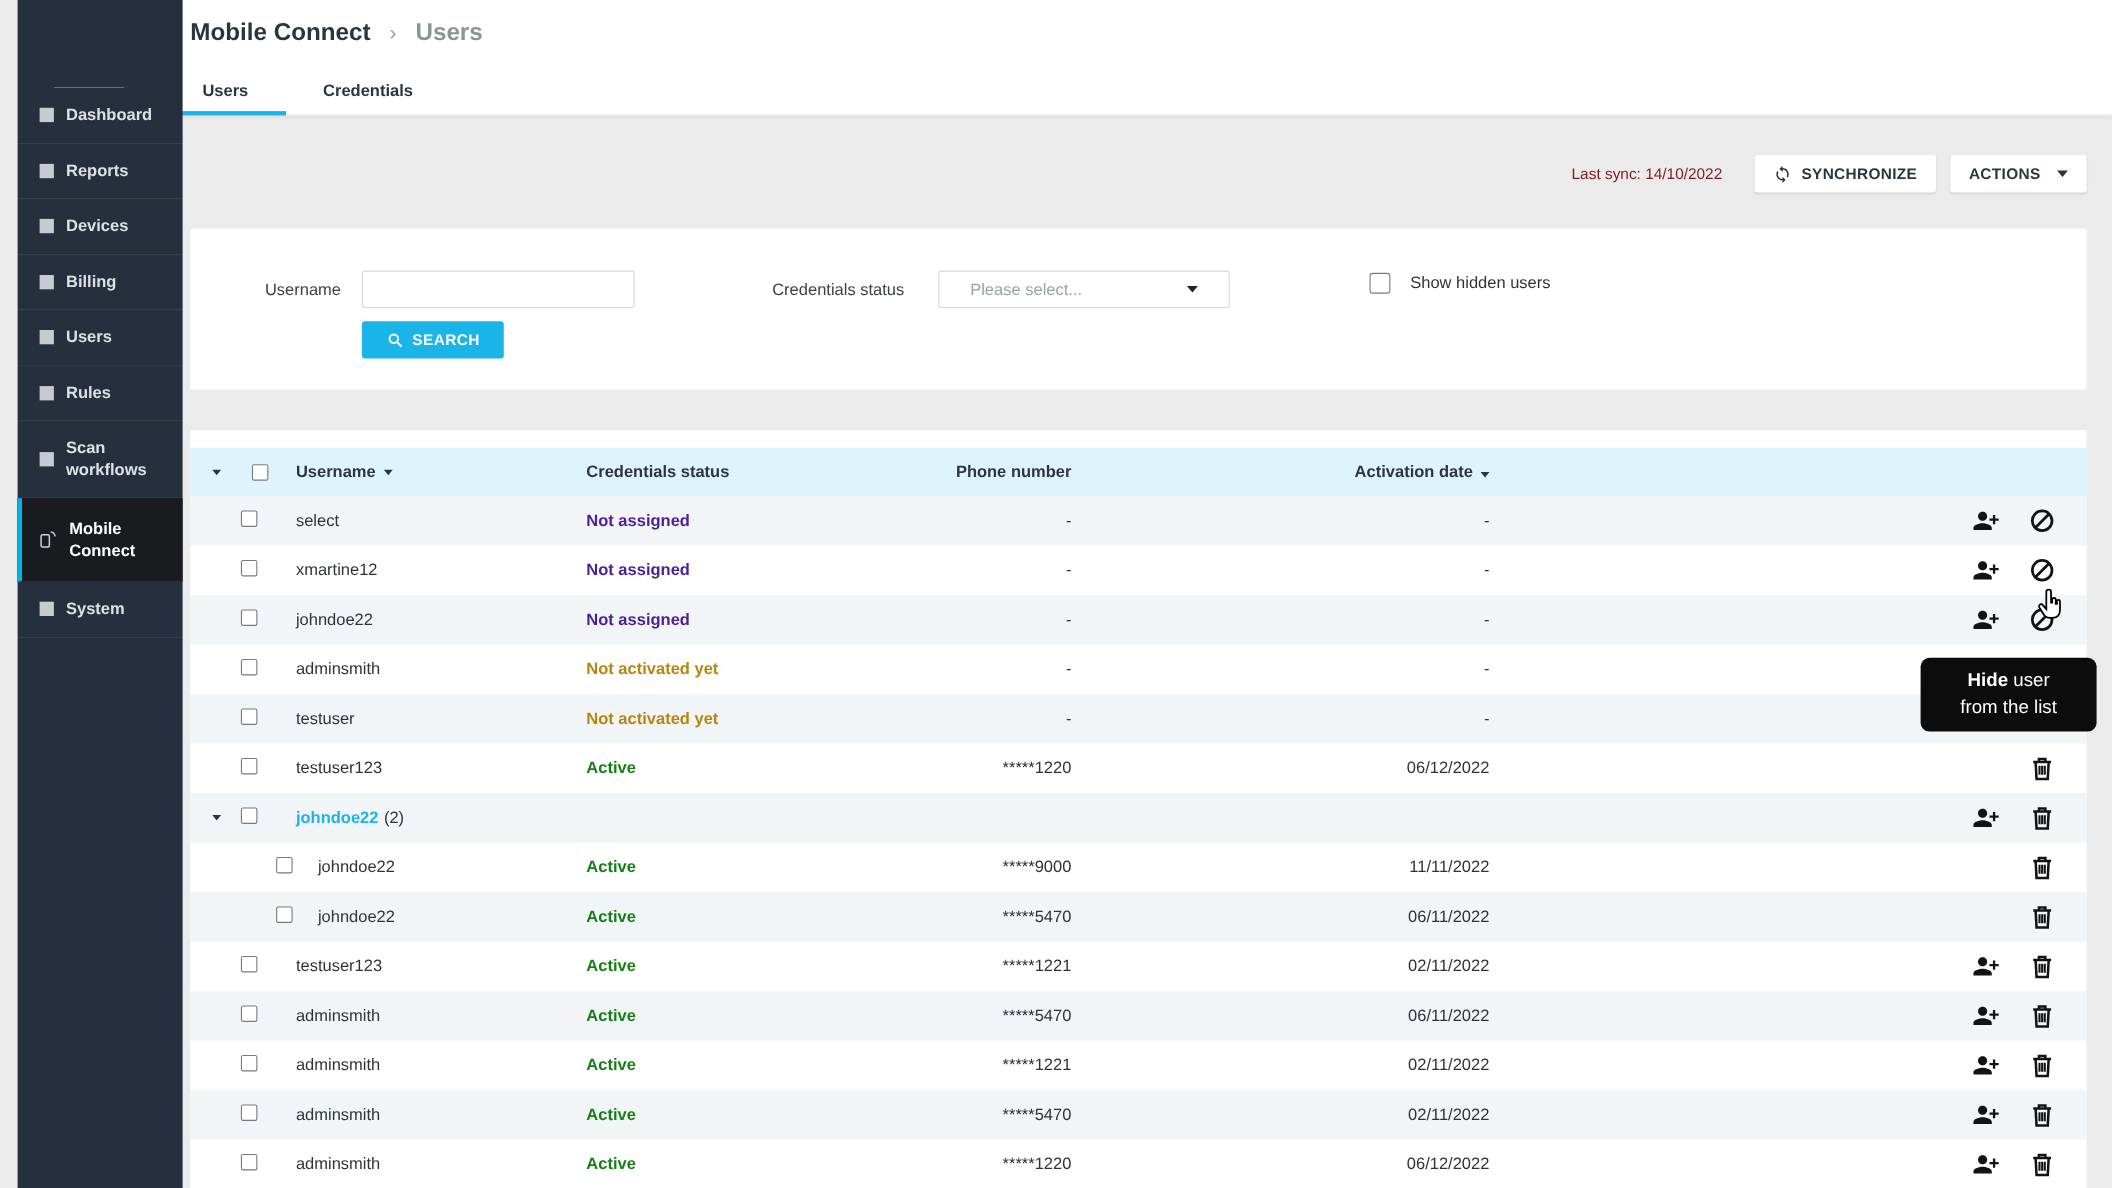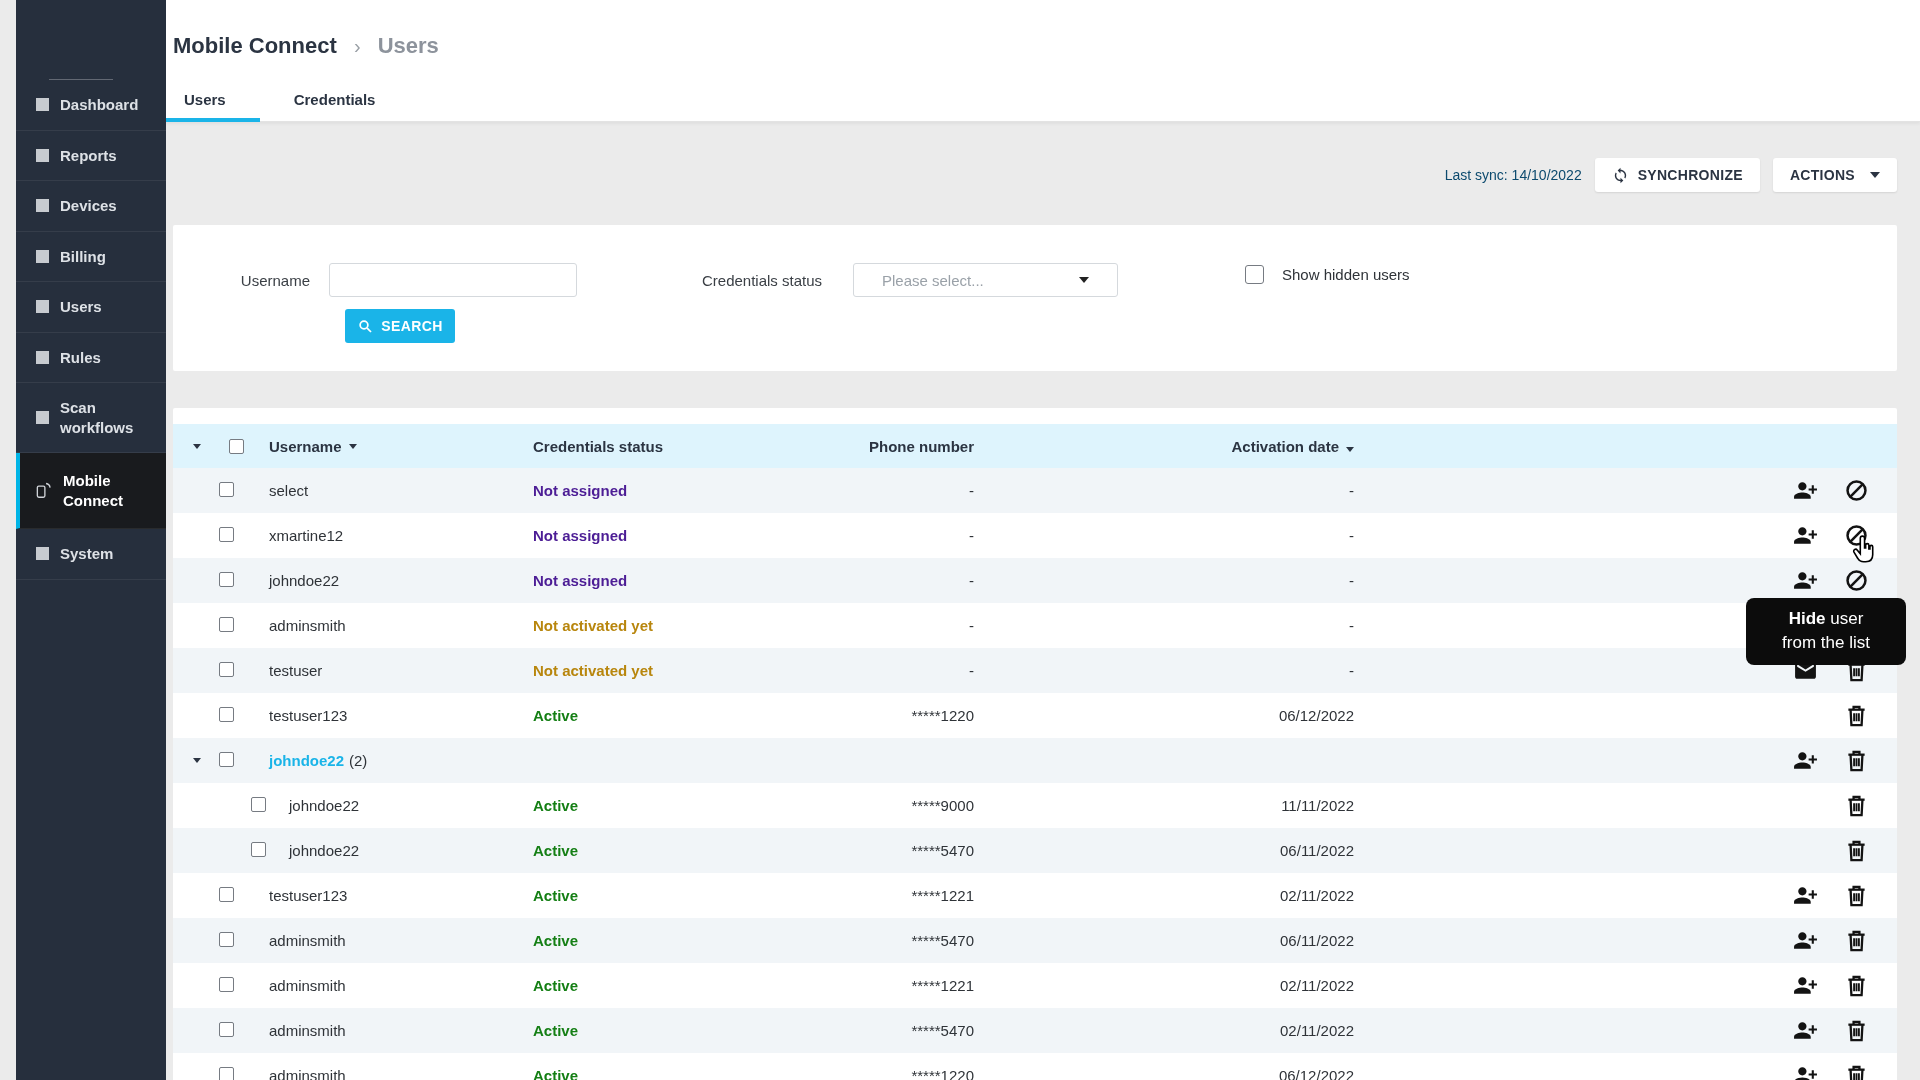--- a/index.html
+++ b/index.html
@@ -12,42 +12,42 @@
   .sidebar-top::after { content:""; position:absolute; left:33px; bottom:0; width:64px; height:1px; background:rgba(255,255,255,.28); }
   .side-item { display:flex; align-items:center; gap:11px; padding:15px 10px 15px 20px; border-bottom:1px solid rgba(255,255,255,.07);
                color:#dde1e6; font-size:15px; font-weight:600; line-height:1.3; cursor:pointer; }
   .side-item .sq { width:13px; height:13px; background:#c7cbd0; flex:none; }
   .side-item .phone-ic { width:19px; height:19px; flex:none; margin-left:-3px; }
   .side-item.active { background:#191b1e; border-left:4px solid #00b4e6; padding-left:16px; color:#fff; padding-top:18px; padding-bottom:18px; }
 
   
   .main { margin-left: 150px; }
   .topbar { background:#fff; }
-  .breadcrumb { padding:33px 0 19px 23px; font-size:22px; }
+  .breadcrumb { padding:16px 0 19px 23px; font-size:22px; }
   .breadcrumb .sec { font-weight:700; color:#2b3442; }
   .breadcrumb .sep { color:#9aa0a6; margin:0 11px; font-weight:400; font-size:20px; }
   .breadcrumb .cur { color:#8d939c; font-weight:700; }
   .tabs { display:flex; height:44px; border-bottom:1px solid #e3e3e3; box-shadow:0 2px 3px rgba(0,0,0,.05); position:relative; background:#fff; }
   .tab { padding:0 34px; display:flex; align-items:center; justify-content:center; font-size:15px; font-weight:700; color:#2b3442; position:relative; cursor:pointer; }
   .tab.active::after { content:""; position:absolute; left:0; right:0; bottom:-1px; height:4px; background:#1ab4e8; }
 
   
   .content { padding:0 23px; }
   .sync-row { display:flex; justify-content:flex-end; align-items:center; gap:13px; margin-top:36px; height:34px; }
-  .last-sync { font-size:14px; color:#0c4a6e; margin-right:0; }
+  .last-sync { font-size:14px; color:#7f1d1d; margin-right:16px; }
   .btn-white { height:34px; background:#fff; border:none; border-radius:3px; font-family:inherit; font-weight:700; font-size:14px; color:#2b3442;
                display:inline-flex; align-items:center; gap:9px; padding:0 17px; letter-spacing:.3px; box-shadow:0 1px 2px rgba(0,0,0,.10); cursor:pointer; }
   .caret-down { width:0; height:0; border-left:5px solid transparent; border-right:5px solid transparent; border-top:6px solid #2b3442; display:inline-block; }
 
   
   .filter-card { background:#fff; height:146px; margin-top:33px; position:relative; border-radius:2px; }
   .f-label { position:absolute; font-size:15px; color:#3a3f45; }
   .lbl-username { left:0; width:137px; top:47px; text-align:right; }
   .inp-username { position:absolute; left:156px; top:38px; width:248px; height:34px; border:1px solid #d5d9dd; border-radius:3px; font-family:inherit; font-size:15px; padding:0 10px; color:#2f3338; }
-  .btn-search { position:absolute; left:172px; top:84px; width:110px; height:34px; background:#1ab4e8; border:none; border-radius:3px; color:#fff;
+  .btn-search { position:absolute; left:156px; top:84px; width:129px; height:34px; background:#1ab4e8; border:none; border-radius:3px; color:#fff;
                 font-family:inherit; font-weight:700; font-size:14px; letter-spacing:.4px; display:flex; align-items:center; justify-content:center; gap:8px; cursor:pointer; }
   .lbl-status { left:529px; top:47px; }
   .select-box { position:absolute; left:680px; top:38px; width:265px; height:34px; border:1px solid #d5d9dd; border-radius:3px; background:#fff;
                 display:flex; align-items:center; justify-content:space-between; padding:0 28px; font-size:15px; color:#9aa1a8; cursor:pointer; }
   .select-box .caret-down { border-top-color:#222; }
   .hidden-wrap { position:absolute; left:1072px; top:40px; display:flex; align-items:center; gap:18px; font-size:15px; color:#2f3338; }
   .cb { width:15px; height:15px; border:1.5px solid #767b82; border-radius:2px; background:#fff; display:inline-block; flex:none; cursor:pointer; }
   .cb.big { width:19px; height:19px; border-radius:3px; }
 
   

